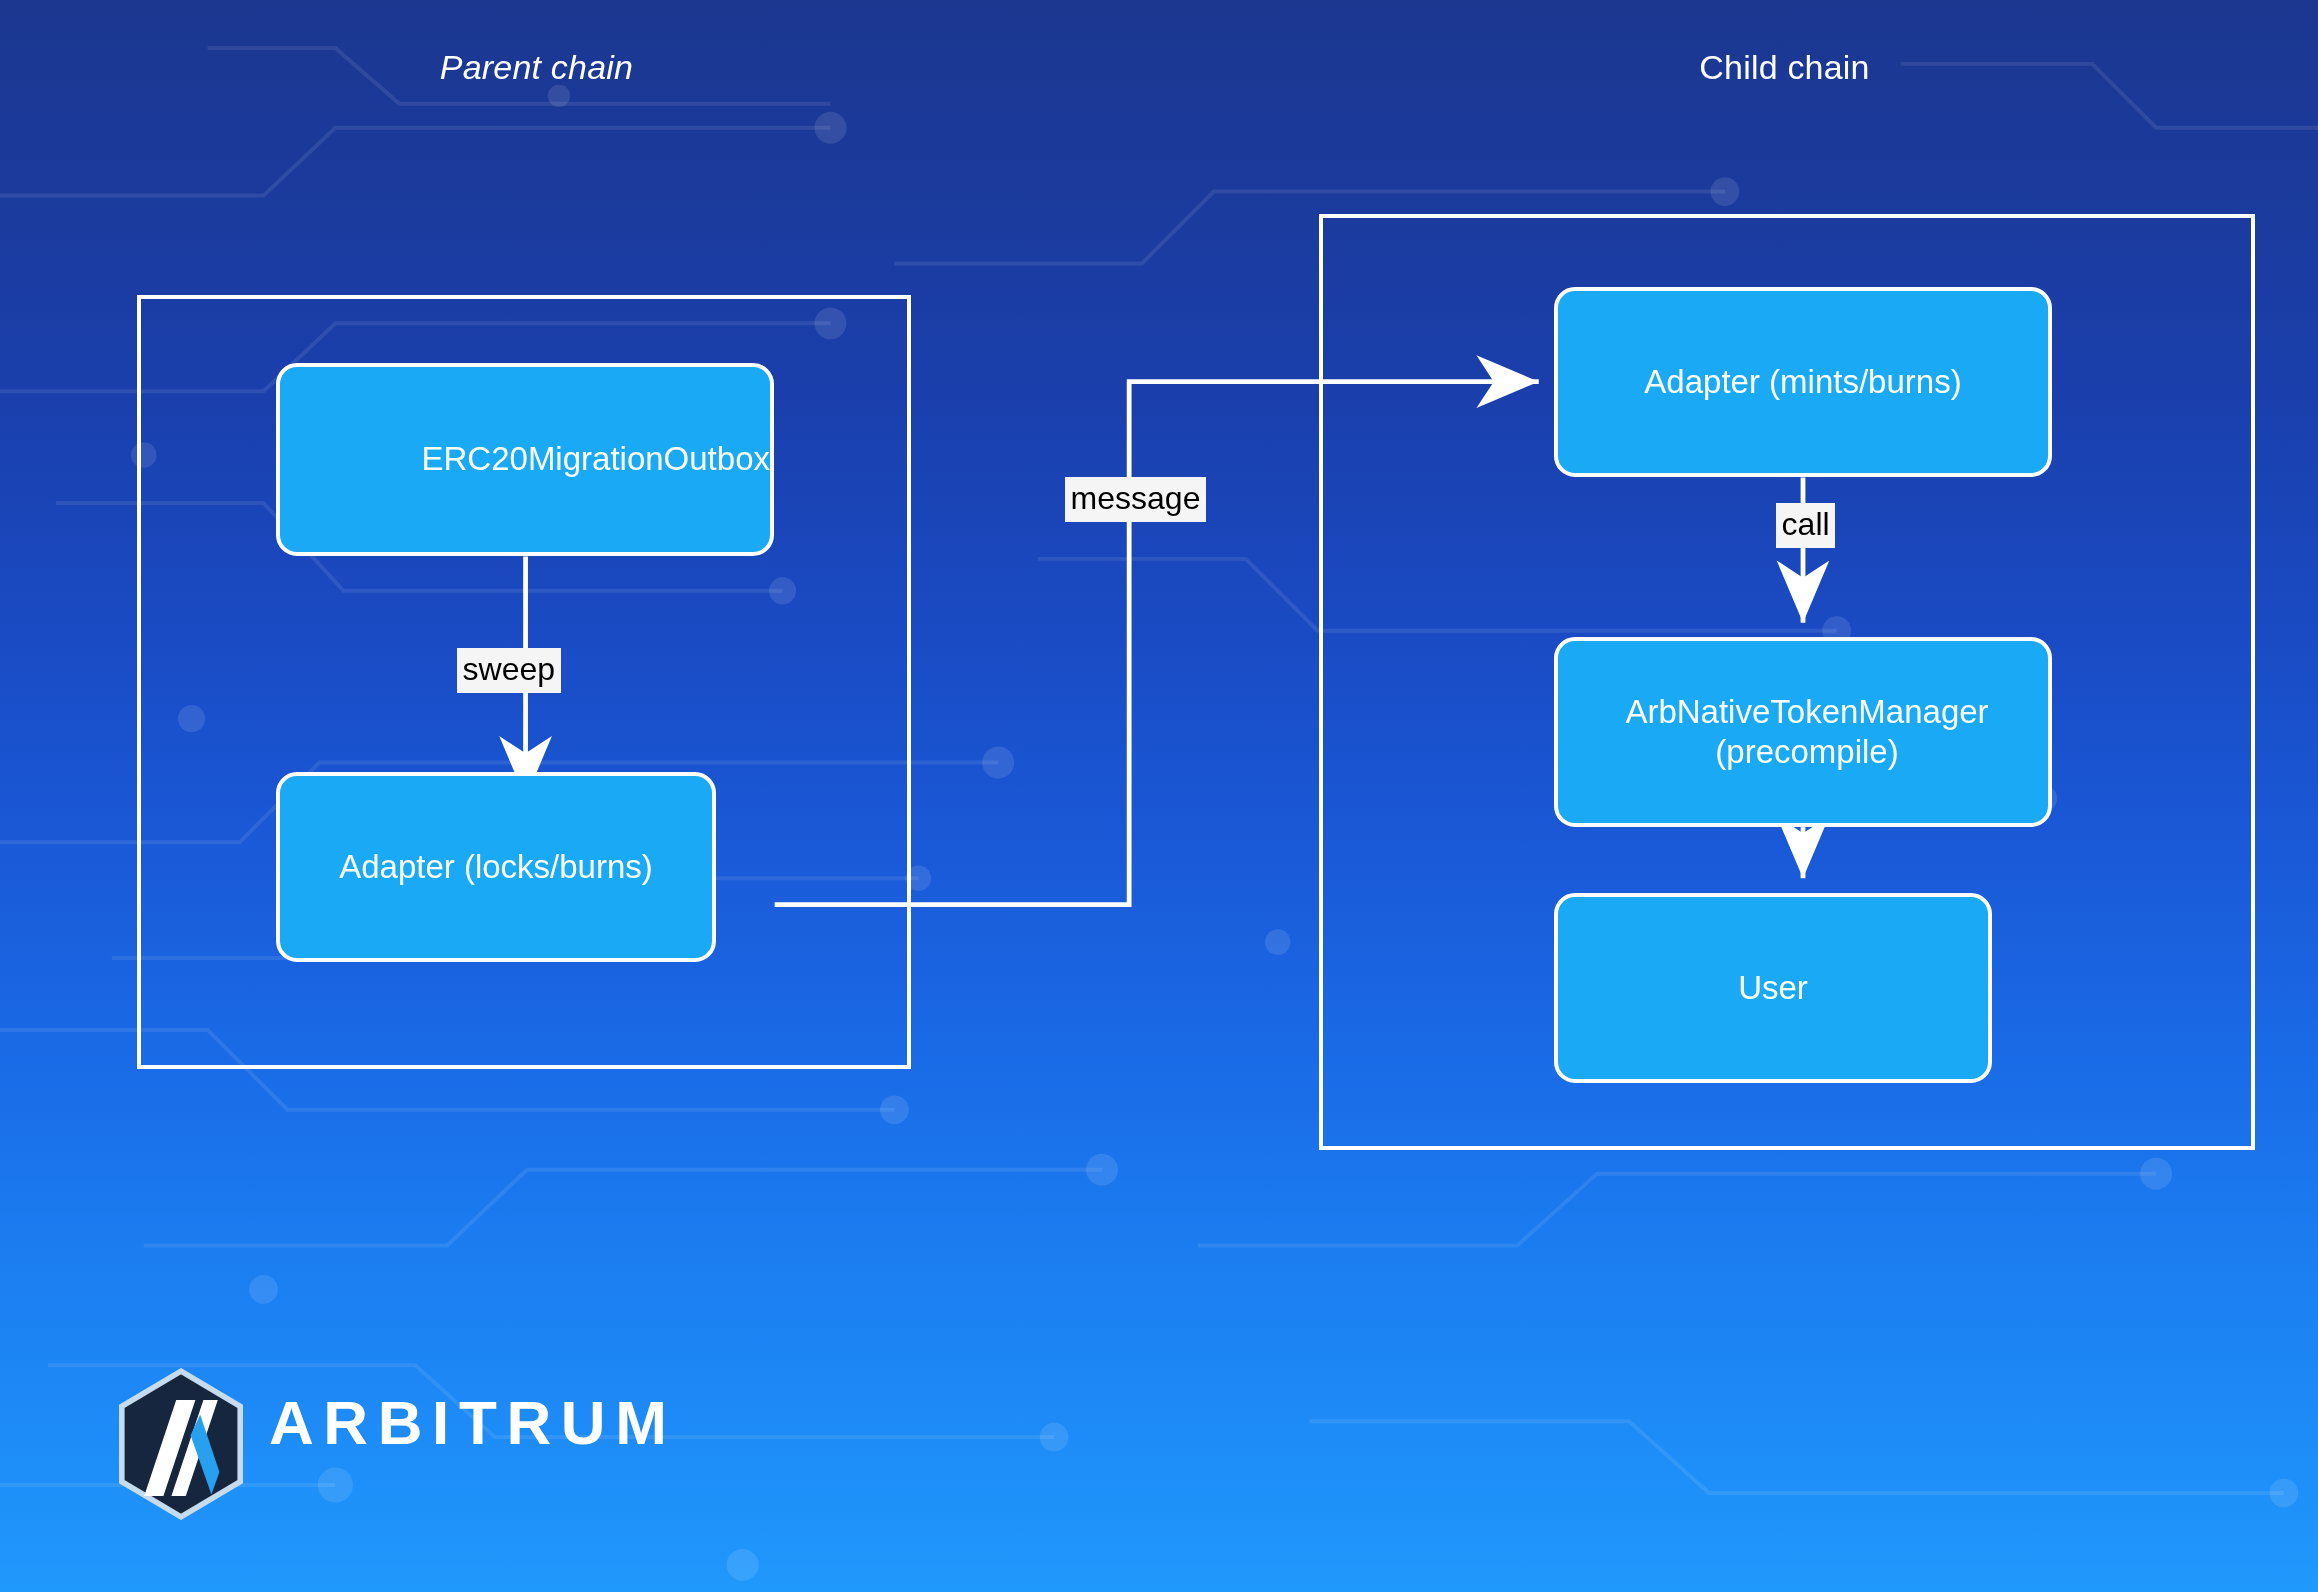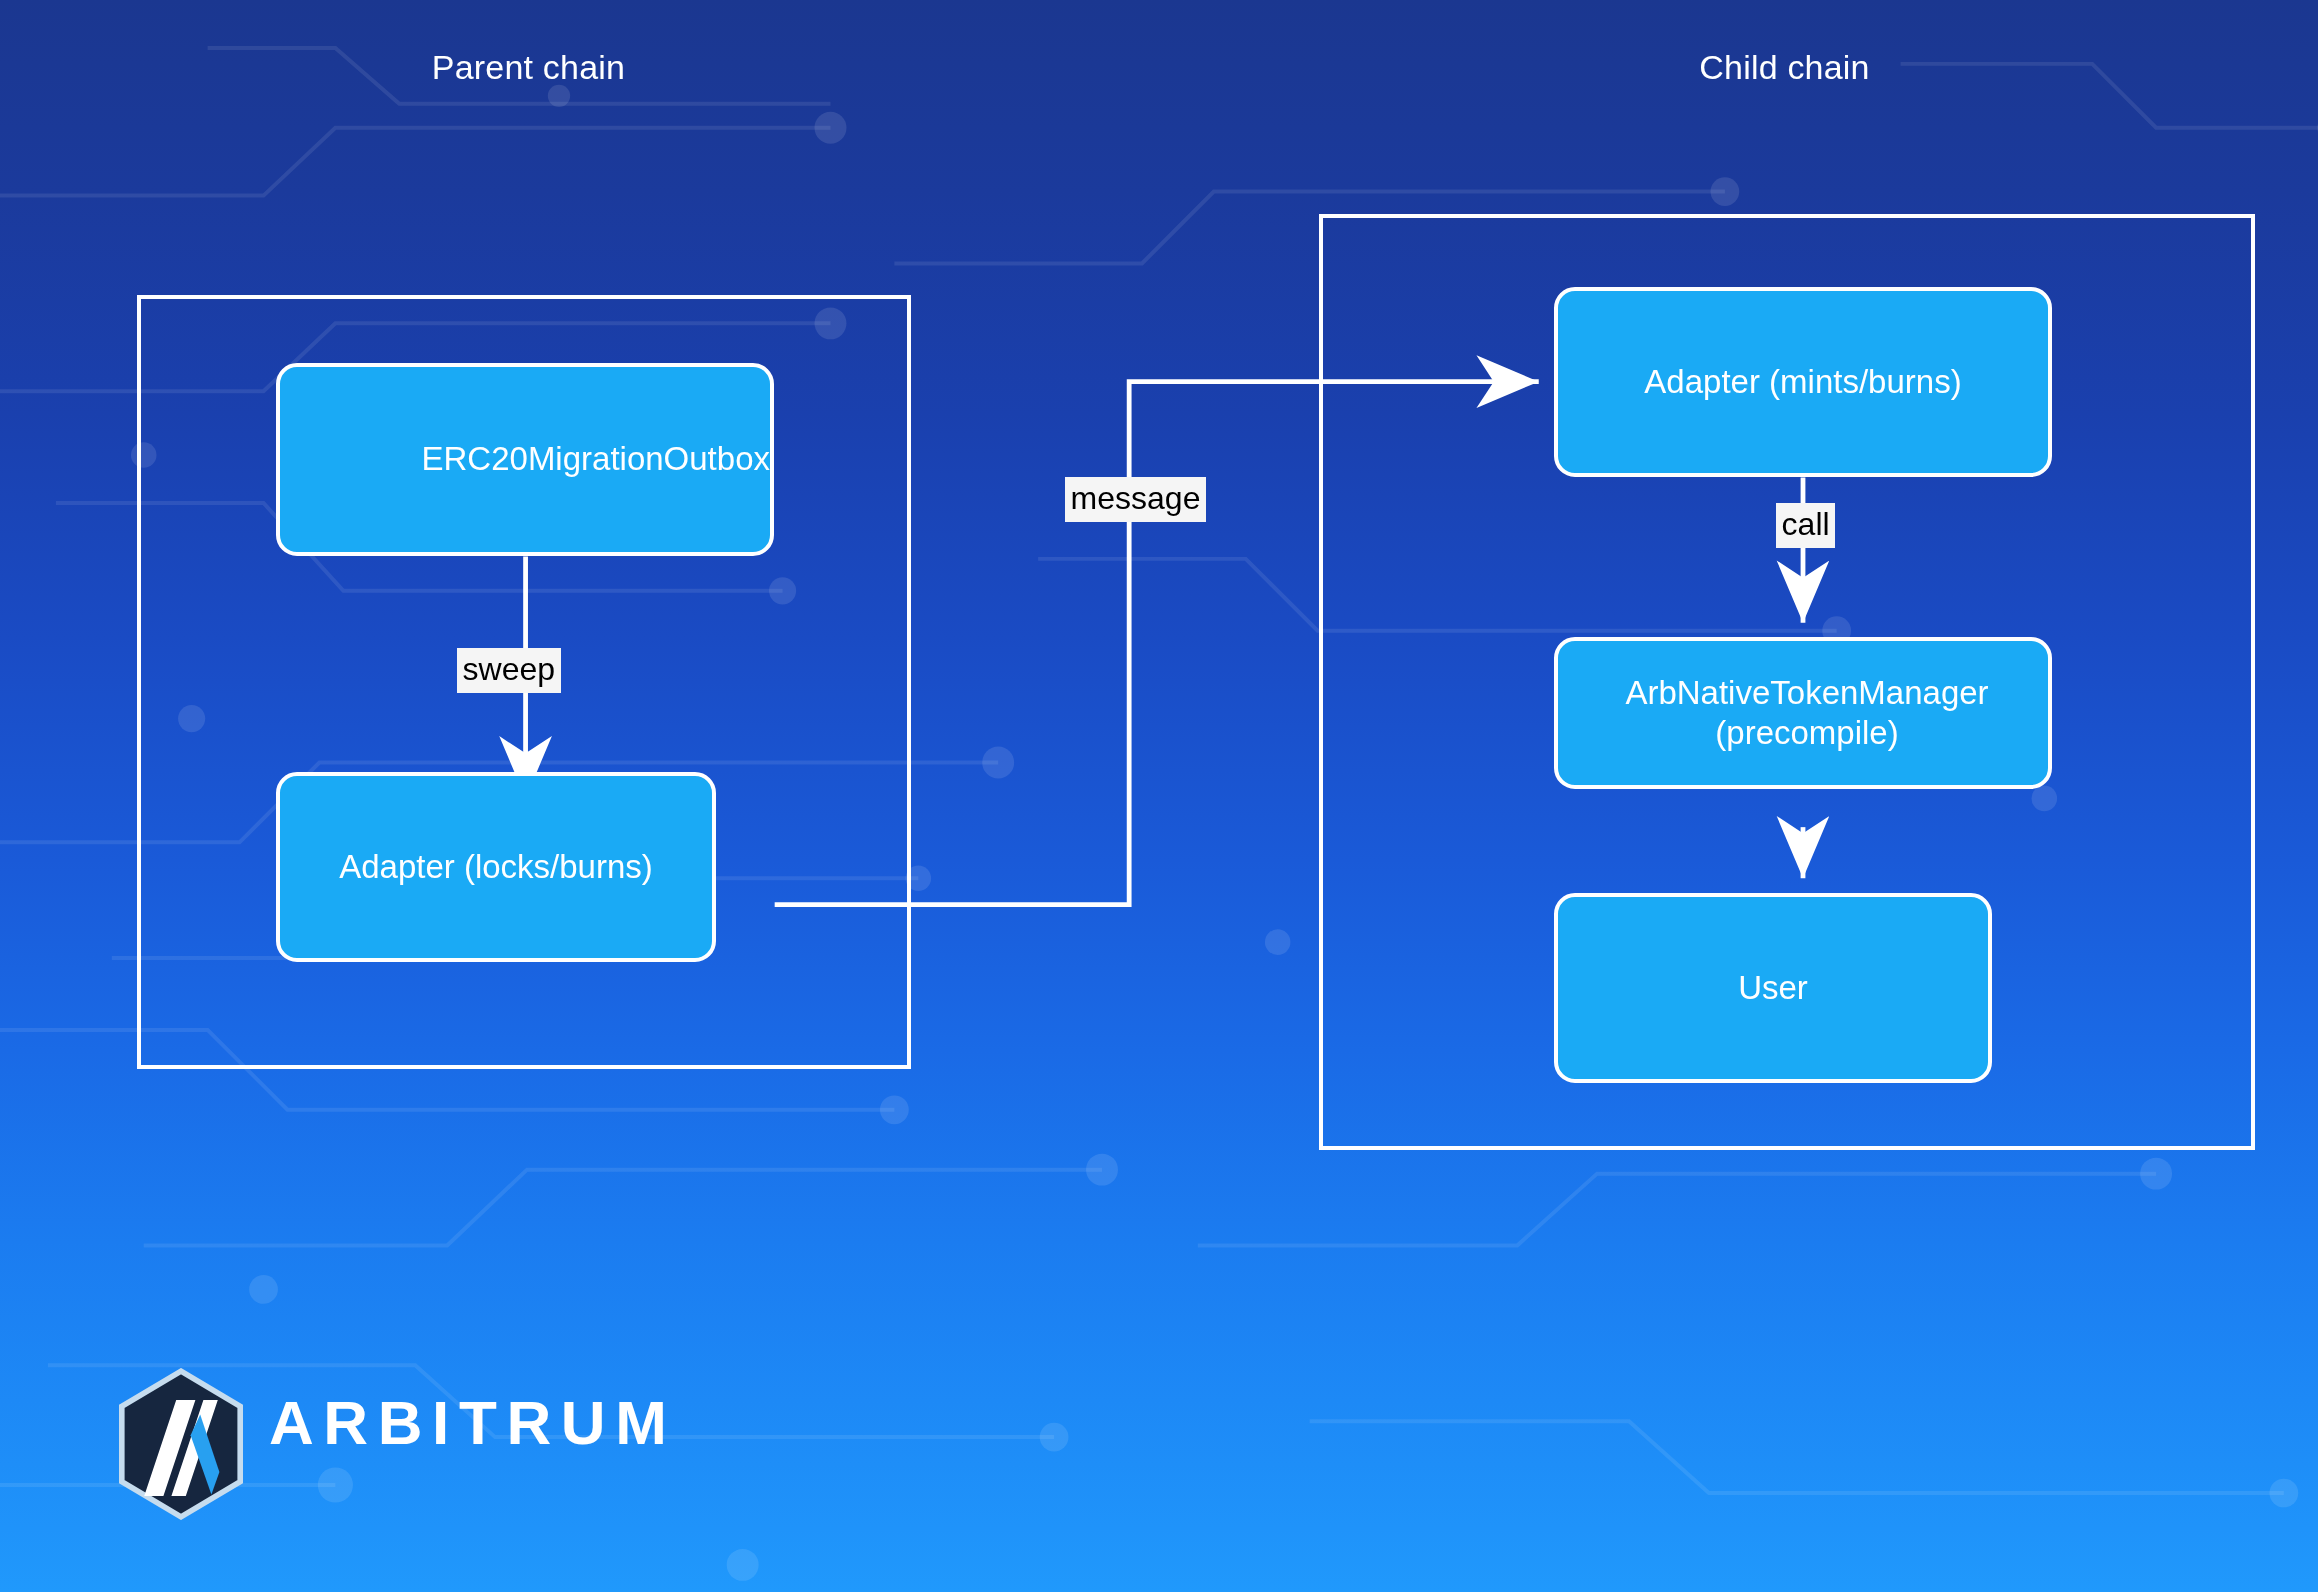--- a/index.html
+++ b/index.html
@@ -38,21 +38,21 @@
   
   .chain-title {
     position: absolute;
     color: #ffffff;
     font-size: 34px;
     line-height: 1;
     white-space: nowrap;
     text-align: center;
     letter-spacing: 0.2px;
   }
-  #title-parent { left: 285px; top: 50px; width: 487px; }
+  #title-parent { left: 293px; top: 50px; width: 487px; font-style: italic; }
   #title-child  { left: 1541px; top: 50px; width: 487px; }
 
   
   .chain-box {
     position: absolute;
     border: 4.8px solid #ffffff;
     background: transparent;
     box-sizing: border-box;
   }
   #box-parent { left: 137px; top: 295px; width: 774px; height: 774px; }
@@ -70,21 +70,21 @@
     line-height: 1.22;
     display: flex;
     align-items: center;
     justify-content: center;
     text-align: center;
     white-space: nowrap;
   }
   #node-outbox   { left: 276px;  top: 363px;  width: 498px; height: 193px; justify-content: flex-end; }
   #node-adapter-p{ left: 276px;  top: 772px; width: 440px; height: 190px; }
   #node-adapter-c{ left: 1554px; top: 287px;  width: 498px; height: 190px; }
-  #node-antm     { left: 1554px; top: 637px;  width: 498px; height: 152px; padding-left: 8px; }
+  #node-antm     { left: 1554px; top: 637px;  width: 498px; height: 190px; padding-left: 8px; }
   #node-user     { left: 1554px; top: 893px; width: 438px; height: 190px; }
 
   
   #links {
     position: absolute;
     left: 0; top: 0;
     width: 2319px;
     height: 1592px;
     pointer-events: none;
   }

